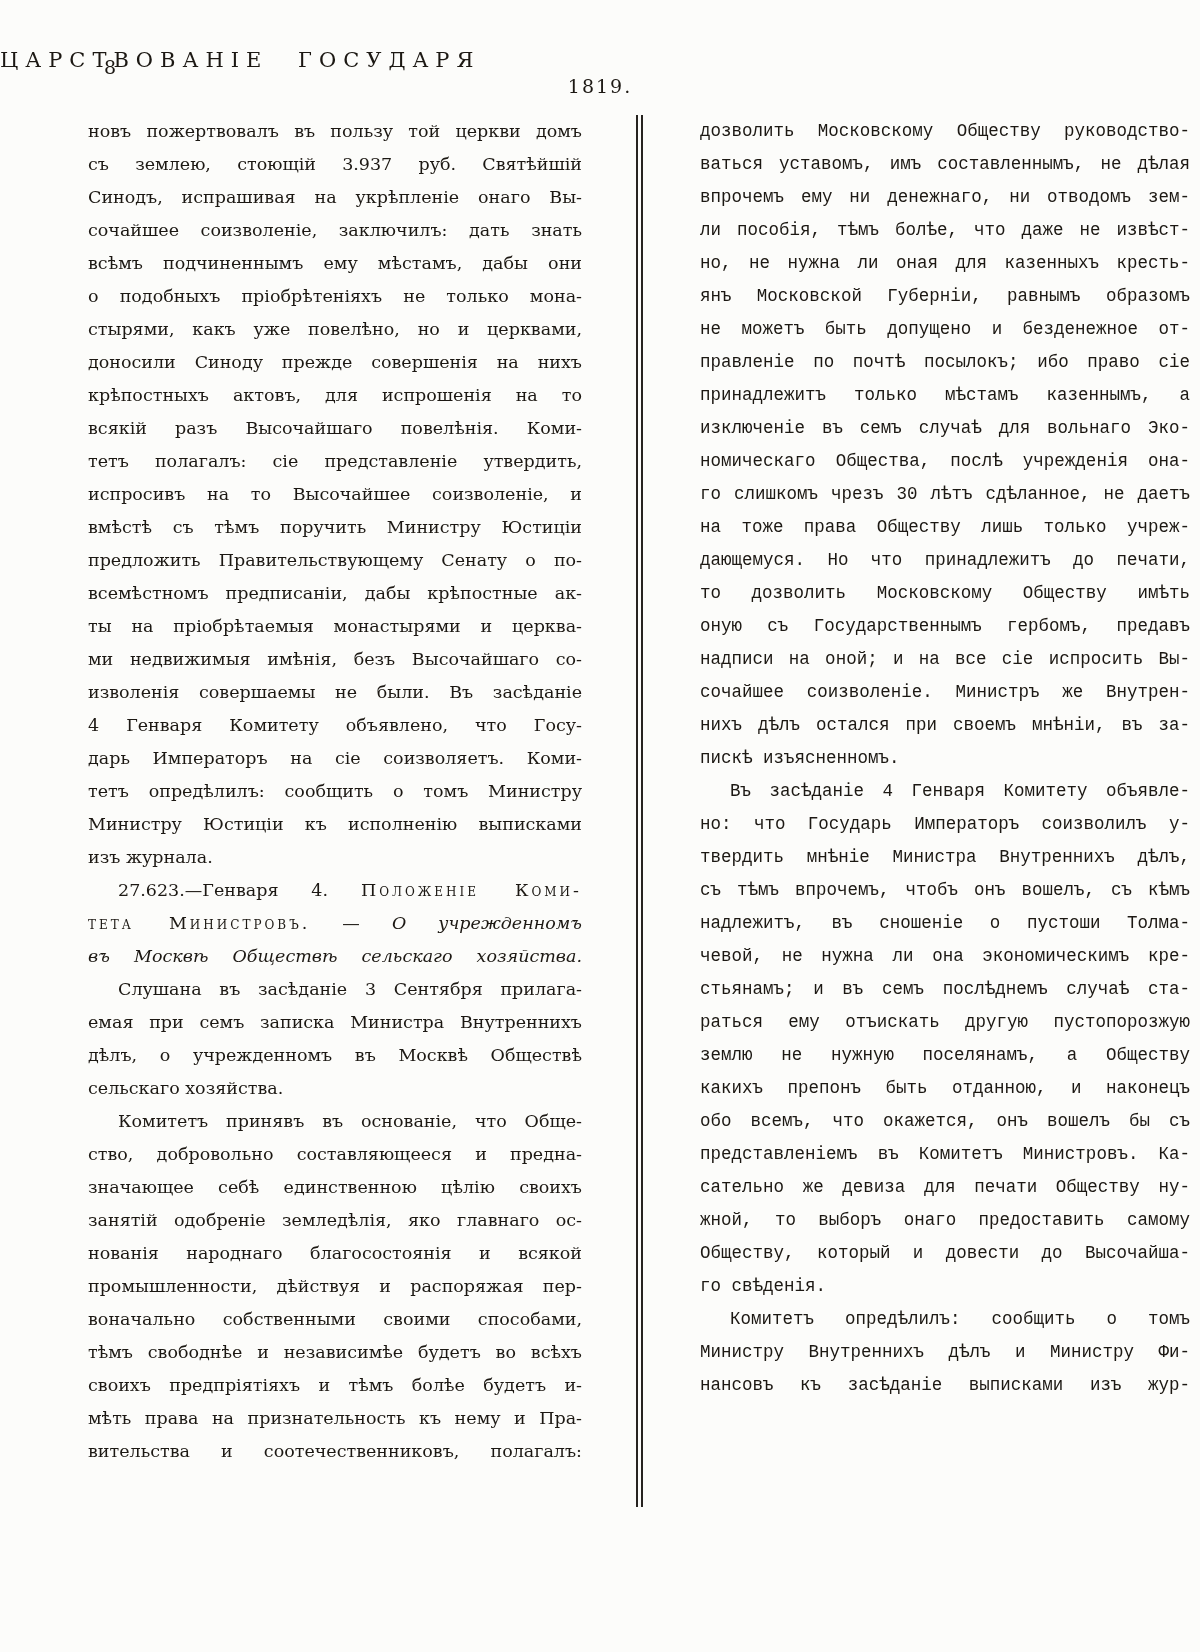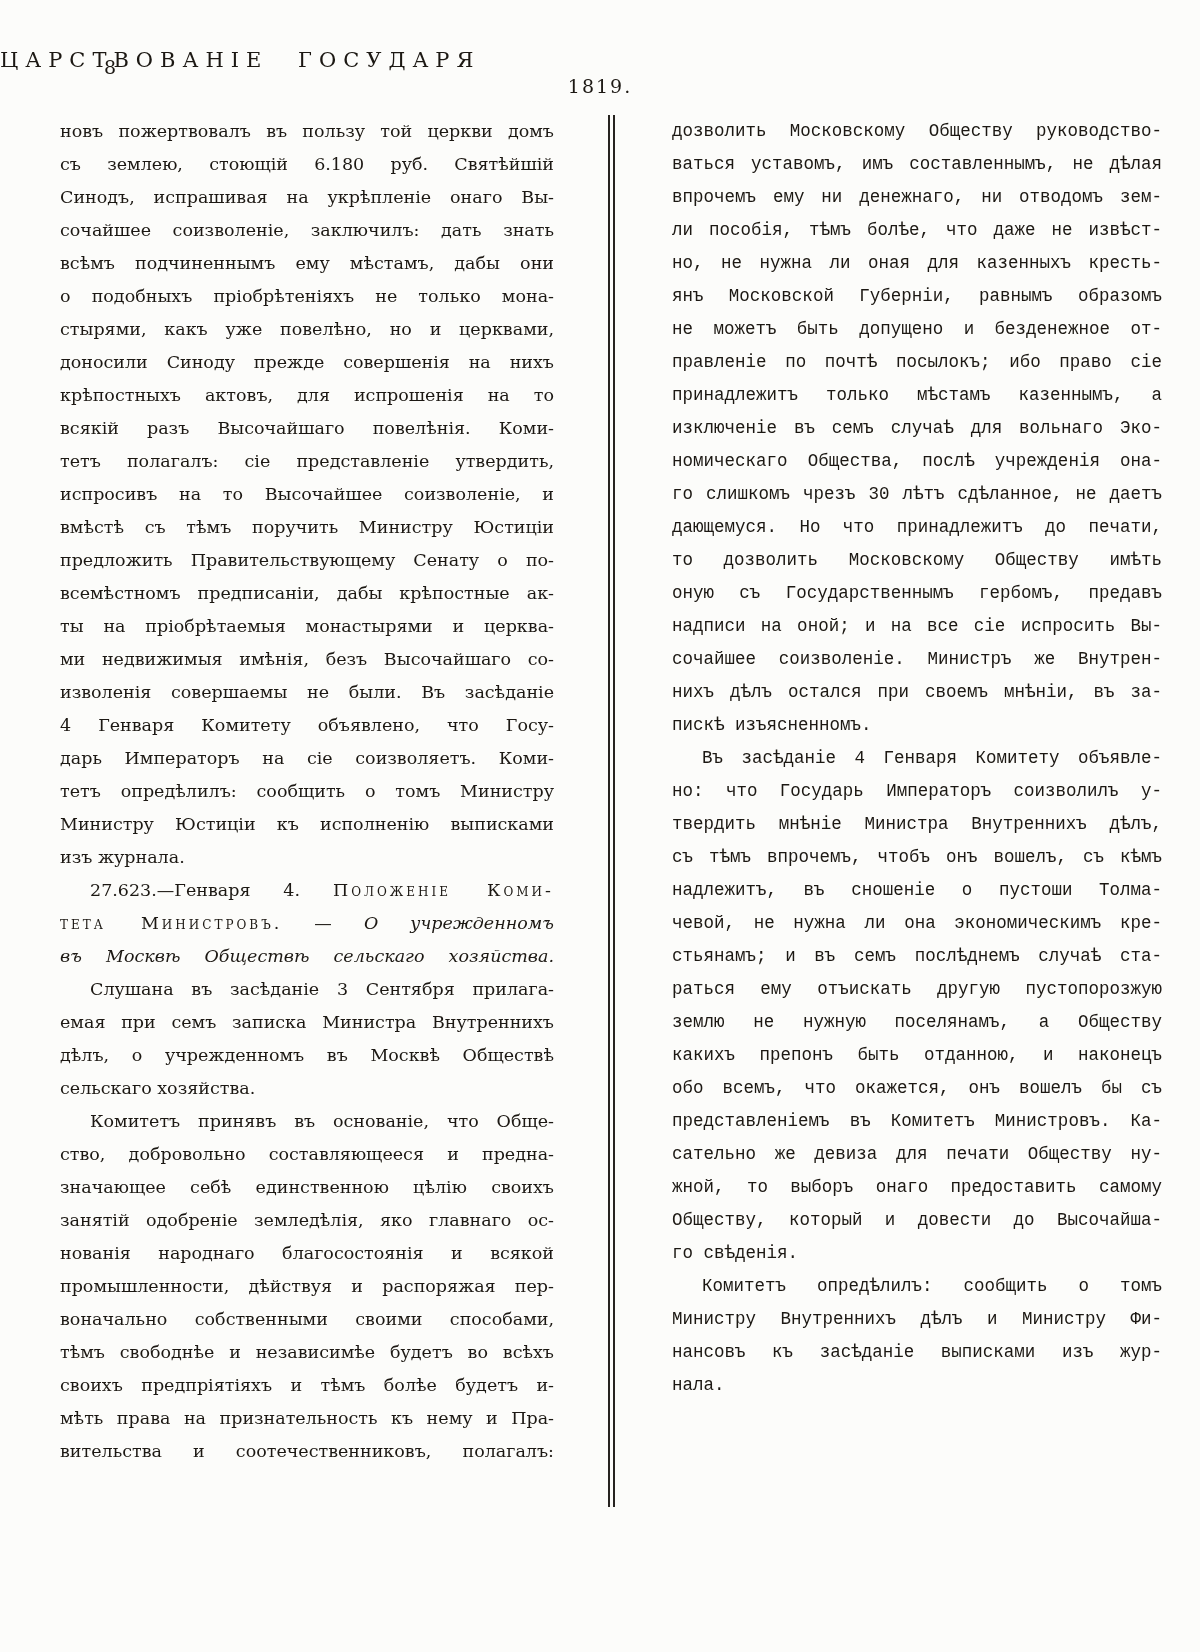--- a/index.html
+++ b/index.html
@@ -7,21 +7,21 @@
     position:relative; width:1200px; height:1652px; margin:0 auto;
     background:#fcfcfa; color:#1c1813;
     font-family:"DejaVu Serif", serif;
     overflow:hidden;
   }
   .header { position:relative; padding-top:48px; }
   .pagenum { position:absolute; left:104px; top:56px; font-size:19px; }
   .title   { text-align:left; font-size:21px; letter-spacing:7px; word-spacing:16px; white-space:nowrap; }
   .year    { text-align:center; font-size:19px; letter-spacing:2px; margin-top:3px; }
 
-  .body { display:flex; margin-top:18px; padding-left:60px; align-items:flex-start;gap:44px; }
+  .body { display:flex; margin-top:18px; padding-left:88px; align-items:flex-start;gap:44px; }
   .col  { width:494px; font-size:17.5px; line-height:33px; }
   .col.right { width:490px;font-family:Liberation Mono, monospace; }
   .divider {
     width:3px; height:1392px; flex:none;
     border-left:2px solid #26231f; border-right:2px solid #26231f;
     margin-left:10px; margin-right:13px;
   }
   .line { text-align:justify; text-align-last:justify; height:33px; overflow:visible; }
   .line.end { text-align-last:left; }
   .line.ind { text-indent:30px; }
@@ -33,21 +33,21 @@
 
 <div class="page">
   <div class="header">
     <span class="pagenum">8</span>
     <div class="title">ЦАРСТВОВАНІЕ ГОСУДАРЯ</div>
     <div class="year">1819.</div>
   </div>
   <div class="body">
     <div class="col">
         <div class="line"><span>новъ пожертвовалъ въ пользу той церкви домъ</span></div>
-        <div class="line"><span>съ землею, стоющій 6.180 руб. Святѣйшій</span></div>
+        <div class="line"><span>съ землею, стоющій 3.937 руб. Святѣйшій</span></div>
         <div class="line"><span>Синодъ, испрашивая на укрѣпленіе онаго Вы-</span></div>
         <div class="line"><span>сочайшее соизволеніе, заключилъ: дать знать</span></div>
         <div class="line"><span>всѣмъ подчиненнымъ ему мѣстамъ, дабы они</span></div>
         <div class="line"><span>о подобныхъ пріобрѣтеніяхъ не только мона-</span></div>
         <div class="line"><span>стырями, какъ уже повелѣно, но и церквами,</span></div>
         <div class="line"><span>доносили Синоду прежде совершенія на нихъ</span></div>
         <div class="line"><span>крѣпостныхъ актовъ, для испрошенія на то</span></div>
         <div class="line"><span>всякій разъ Высочайшаго повелѣнія. Коми-</span></div>
         <div class="line"><span>тетъ полагалъ: сіе представленіе утвердить,</span></div>
         <div class="line"><span>испросивъ на то Высочайшее соизволеніе, и</span></div>
@@ -88,20 +88,21 @@
         <div class="line"><span>впрочемъ ему ни денежнаго, ни отводомъ зем-</span></div>
         <div class="line"><span>ли пособія, тѣмъ болѣе, что даже не извѣст-</span></div>
         <div class="line"><span>но, не нужна ли оная для казенныхъ кресть-</span></div>
         <div class="line"><span>янъ Московской Губерніи, равнымъ образомъ</span></div>
         <div class="line"><span>не можетъ быть допущено и безденежное от-</span></div>
         <div class="line"><span>правленіе по почтѣ посылокъ; ибо право сіе</span></div>
         <div class="line"><span>принадлежитъ только мѣстамъ казеннымъ, а</span></div>
         <div class="line"><span>изключеніе въ семъ случаѣ для вольнаго Эко-</span></div>
         <div class="line"><span>номическаго Общества, послѣ учрежденія она-</span></div>
         <div class="line"><span>го слишкомъ чрезъ 30 лѣтъ сдѣланное, не даетъ</span></div>
+        <div class="line"><span>на тоже права Обществу лишь только учреж-</span></div>
         <div class="line"><span>дающемуся. Но что принадлежитъ до печати,</span></div>
         <div class="line"><span>то дозволить Московскому Обществу имѣть</span></div>
         <div class="line"><span>оную съ Государственнымъ гербомъ, предавъ</span></div>
         <div class="line"><span>надписи на оной; и на все сіе испросить Вы-</span></div>
         <div class="line"><span>сочайшее соизволеніе. Министръ же Внутрен-</span></div>
         <div class="line"><span>нихъ дѣлъ остался при своемъ мнѣніи, въ за-</span></div>
         <div class="line end"><span>пискѣ изъясненномъ.</span></div>
         <div class="line ind"><span>Въ засѣданіе 4 Генваря Комитету объявле-</span></div>
         <div class="line"><span>но: что Государь Императоръ соизволилъ у-</span></div>
         <div class="line"><span>твердить мнѣніе Министра Внутреннихъ дѣлъ,</span></div>
@@ -114,16 +115,15 @@
         <div class="line"><span>какихъ препонъ быть отданною, и наконецъ</span></div>
         <div class="line"><span>обо всемъ, что окажется, онъ вошелъ бы съ</span></div>
         <div class="line"><span>представленіемъ въ Комитетъ Министровъ. Ка-</span></div>
         <div class="line"><span>сательно же девиза для печати Обществу ну-</span></div>
         <div class="line"><span>жной, то выборъ онаго предоставить самому</span></div>
         <div class="line"><span>Обществу, который и довести до Высочайша-</span></div>
         <div class="line end"><span>го свѣденія.</span></div>
         <div class="line ind"><span>Комитетъ опредѣлилъ: сообщить о томъ</span></div>
         <div class="line"><span>Министру Внутреннихъ дѣлъ и Министру Фи-</span></div>
         <div class="line"><span>нансовъ къ засѣданіе выписками изъ жур-</span></div>
-        <div class="line end"><span>нала.</span></div>
       </div>
   </div>
 </div>
 
 </body></html>

